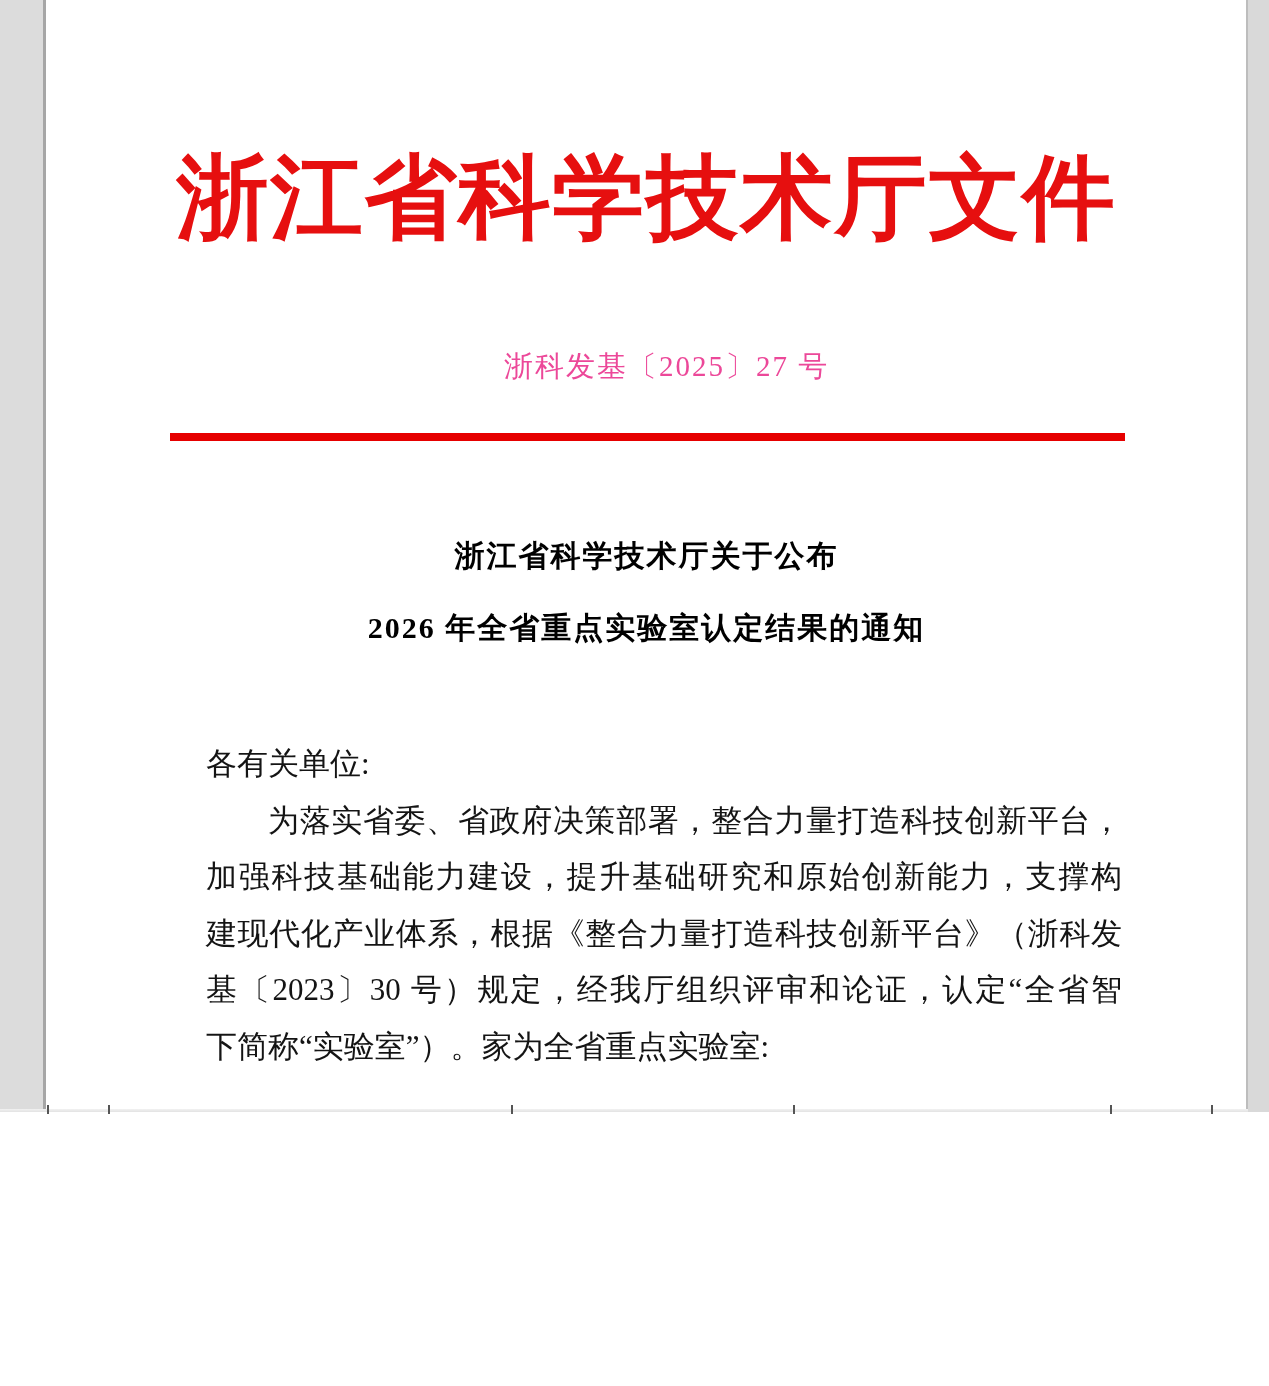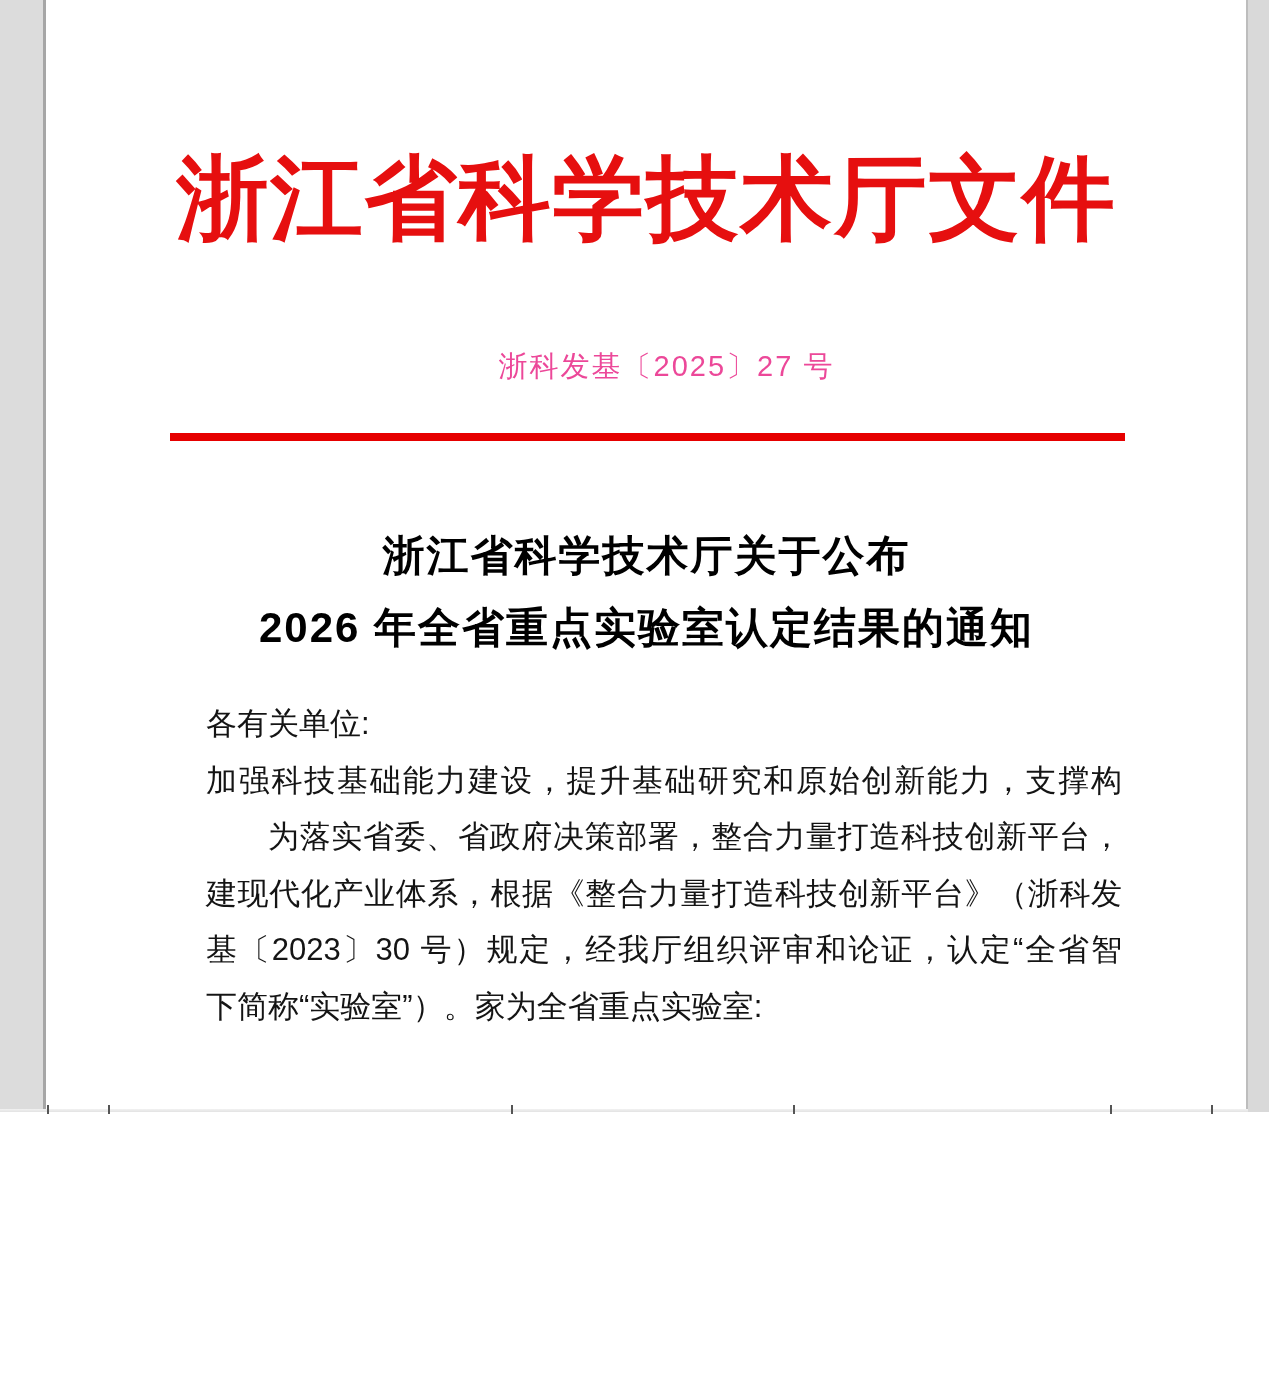--- a/index.html
+++ b/index.html
@@ -1,19 +1,19 @@
 <!DOCTYPE html>
 <html><head>
 <meta charset="utf-8">
 <style>
   html,body { margin:0; padding:0; background:#ffffff; }
   .canvas {
     position:relative; width:1269px; height:1132px; overflow:hidden;
     background:#ffffff; color:#181818;
-    font-family:Liberation Sans, sans-serif;
+    font-family:Liberation Serif, serif;
   }
   
   .margin-strip { position:absolute; top:0; height:1112px; }
   .margin-left  { left:0; width:43px; background:#dcdcdc; border-right:3px solid #a6a6a6; }
   .margin-right { right:0; width:21px; background:#d9d9d9; border-left:2px solid #bdbdbd; }
   .junction-shadow { position:absolute; top:1109px; left:0; width:1248px; height:3px;
     background:linear-gradient(#f2f2f2,#e2e2e2); }
 
   .doc-banner {
     position:absolute; top:146px; left:45px; width:1203px;
@@ -22,26 +22,26 @@
   }
   .doc-number {
     position:absolute; top:348px; left:45px; width:1203px;
     text-align:center; font-size:29px; line-height:36px; color:#ec4899;
     text-indent:40px; letter-spacing:2px;
   }
   .red-rule { position:absolute; top:433px; left:170px; width:955px; height:8px; }
 
   .notice-title {
     position:absolute; top:520px; left:45px; width:1203px;
-    text-align:center; font-weight:bold; font-size:42px; line-height:72px;
+    text-align:center; font-weight:bold; font-size:30px; line-height:72px;
     color:#000; letter-spacing:2px;
   }
 
   .body-block {
-    position:absolute; top:696px; left:206px; width:916px;
+    position:absolute; top:736px; left:206px; width:916px;
     font-size:31px; line-height:56.5px; color:#141414;
   }
   .body-line { text-align:justify; text-align-last:justify; }
   .body-line.first { text-indent:62px; }
   .body-line.last  { text-align:left; text-align-last:left; }
   .salutation { text-align:left; }
 
   .table-section { position:absolute; top:1112px; left:0; width:1269px; height:274px; background:#fff; }
 
   .table-stub { position:absolute; top:1105px; width:2px; height:9px; background:#555; }
@@ -68,22 +68,22 @@
   <div class="red-rule" style="background: rgb(230, 0, 0);"></div>
 
   <div class="notice-title">
     <div>浙江省科学技术厅关于公布</div>
     <div>2026 年全省重点实验室认定结果的通知</div>
   </div>
 
   <div class="body-block">
     <div class="salutation">各有关单位:</div>
 
-  <div class="body-line">加强科技基础能力建设，提升基础研究和原始创新能力，支撑构</div>
-      <div class="body-line first">为落实省委、省政府决策部署，整合力量打造科技创新平台，</div>
+  <div class="body-line first">为落实省委、省政府决策部署，整合力量打造科技创新平台，</div>
+      <div class="body-line">加强科技基础能力建设，提升基础研究和原始创新能力，支撑构</div>
       <div class="body-line">建现代化产业体系，根据《整合力量打造科技创新平台》（浙科发</div>
       <div class="body-line">基〔2023〕30 号）规定，经我厅组织评审和论证，认定“全省智</div>
       <div class="body-line last">下简称“实验室”）。家为全省重点实验室:</div>
     </div>
 
   <div class="table-section">
     
     
   </div>
 

